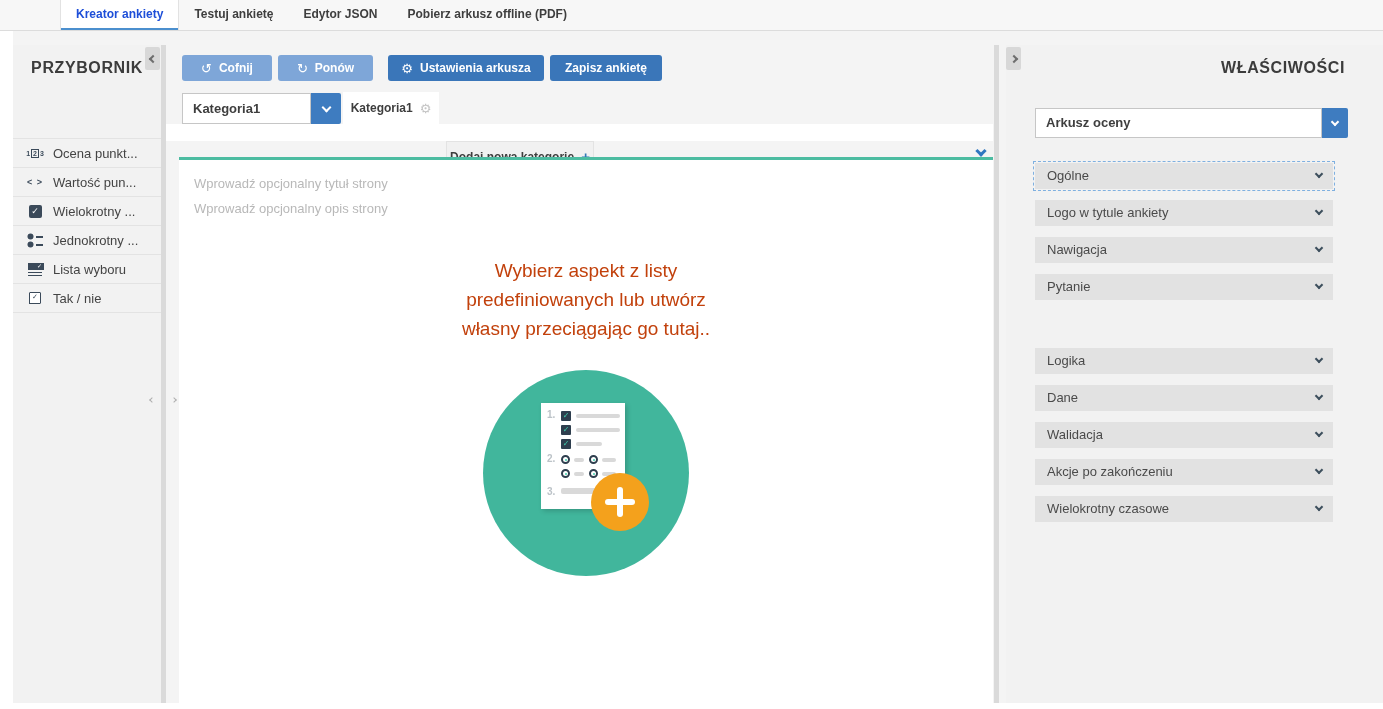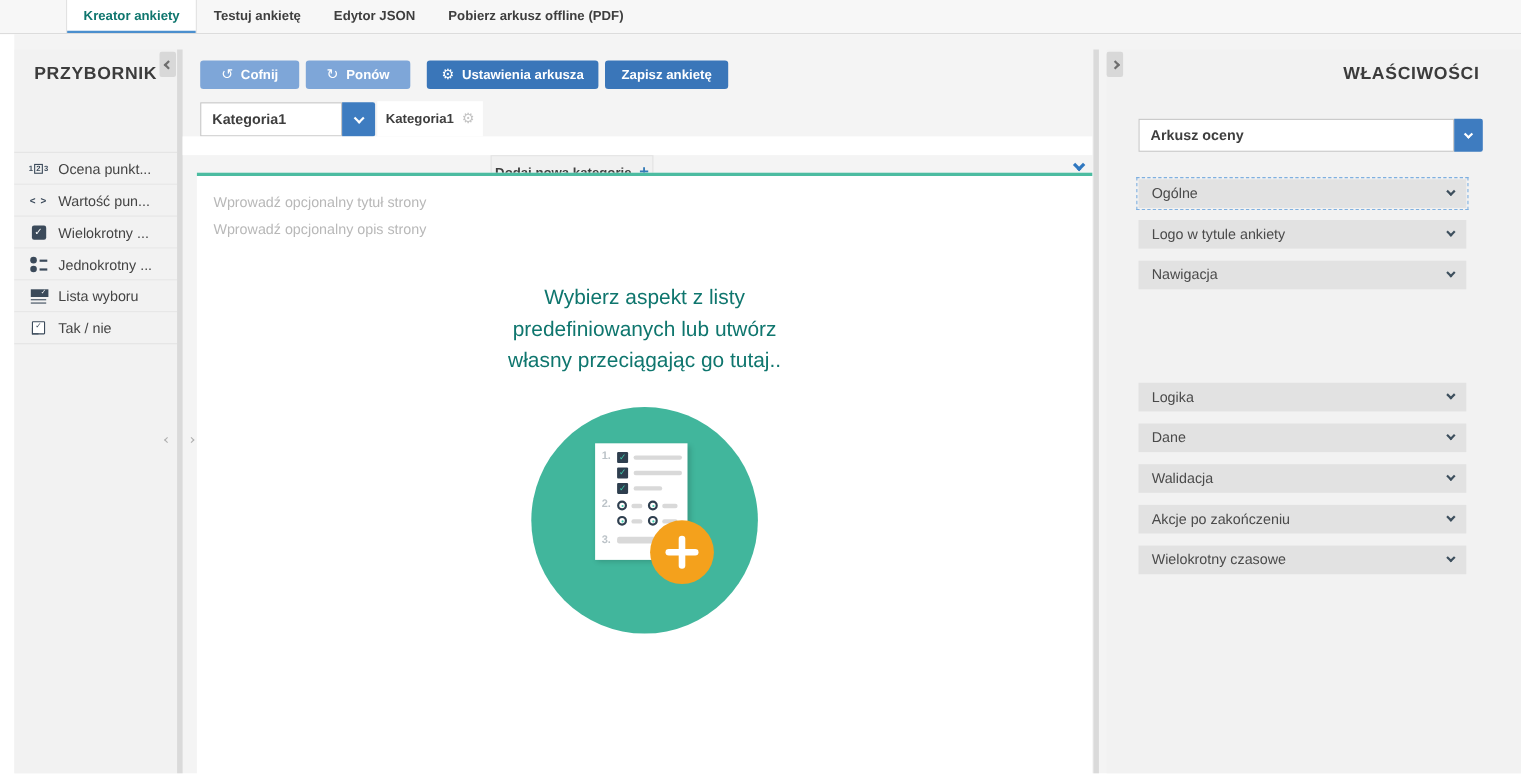--- a/index.html
+++ b/index.html
@@ -4,21 +4,21 @@
 <style>
   * { margin:0; padding:0; box-sizing:border-box; }
   html,body { background:#fff; }
   body { font-family:"Liberation Sans","DejaVu Sans",sans-serif; }
   .screen { position:relative; width:1383px; height:709px; overflow:hidden; background:#fff; }
 
   
   .tabbar { position:absolute; left:0; top:0; width:1383px; height:31px; background:#f7f7f7;
             border-bottom:1px solid #dcdcdc; display:flex; padding-left:60px; }
   .tab { padding:0 15px; line-height:29px; font-size:12px; font-weight:bold; color:#3e3e3e; cursor:pointer; }
-  .tab.active { background:#fff; color:#0f766e; border-left:1px solid #e2e2e2; border-right:1px solid #e2e2e2;
+  .tab.active { background:#fff; color:#1d4ed8; border-left:1px solid #e2e2e2; border-right:1px solid #e2e2e2;
                 box-shadow: inset 0 -2px 0 #4b8fce; }
 
   
   .backdrop { position:absolute; left:13px; top:31px; width:1370px; height:672px; background:#f4f4f4; }
 
   
   .toolbox { position:absolute; left:13px; top:45px; width:148px; height:658px; background:#f2f2f2; }
   .panel-head { font-size:16px; font-weight:bold; letter-spacing:.6px; color:#3c3c3c; }
   .tb-head { text-align:center; padding-top:14px; }
   .collapse-btn { position:absolute; width:15px; height:23px; background:#d8d8d8; border-radius:2px;
@@ -112,21 +112,21 @@
   .white-strip { position:absolute; left:166px; top:124px; width:827px; height:17px; background:#fff; }
   .page-collapse { position:absolute; left:977px; top:141px; width:16px; height:14px; cursor:pointer; }
 
   
   .page { position:absolute; left:179px; top:157px; width:814px; height:552px; background:#fff;
           border-top:3px solid #4cbca1; }
   .ph { position:absolute; left:15px; font-size:13px; color:#b8b8b8; cursor:text; }
   .ph-title { top:16px; }
   .ph-desc { top:41px; }
   .empty-msg { position:absolute; left:0; top:96px; width:100%; text-align:center;
-               font-size:19px; line-height:29px; color:#0f766e; }
+               font-size:19px; line-height:29px; color:#c2410c; }
 
   
   .illu { position:absolute; left:0; top:0; width:100%; height:100%; pointer-events:none; }
   .illu-circle { position:absolute; left:304px; top:210px; width:206px; height:206px; border-radius:50%;
                  background:#41b69c; }
   .illu-doc { position:absolute; left:362px; top:243px; width:84px; height:106px; background:#fff;
               box-shadow:2px 2px 5px rgba(0,0,0,.18); }
   .dnum { position:absolute; left:6px; font-size:10px; font-weight:bold; color:#bcc3c8; }
   .dn1 { top:6px; } .dn2 { top:50px; } .dn3 { top:83px; }
   .dchk { position:absolute; left:20px; width:10px; height:10px; background:#2e3e4e; border-radius:1px;
@@ -315,20 +315,24 @@
       <span class="chev dark"></span>
     </div>
     <div class="acc" style="top:155px">
       <span>Logo w tytule ankiety</span>
       <span class="chev dark"></span>
     </div>
     <div class="acc" style="top:192px">
       <span>Nawigacja</span>
       <span class="chev dark"></span>
     </div>
+    <div class="acc" style="top:229px">
+      <span>Pytanie</span>
+      <span class="chev dark"></span>
+    </div>
     <div class="acc" style="top:303px">
       <span>Logika</span>
       <span class="chev dark"></span>
     </div>
     <div class="acc" style="top:340px">
       <span>Dane</span>
       <span class="chev dark"></span>
     </div>
     <div class="acc" style="top:377px">
       <span>Walidacja</span>

